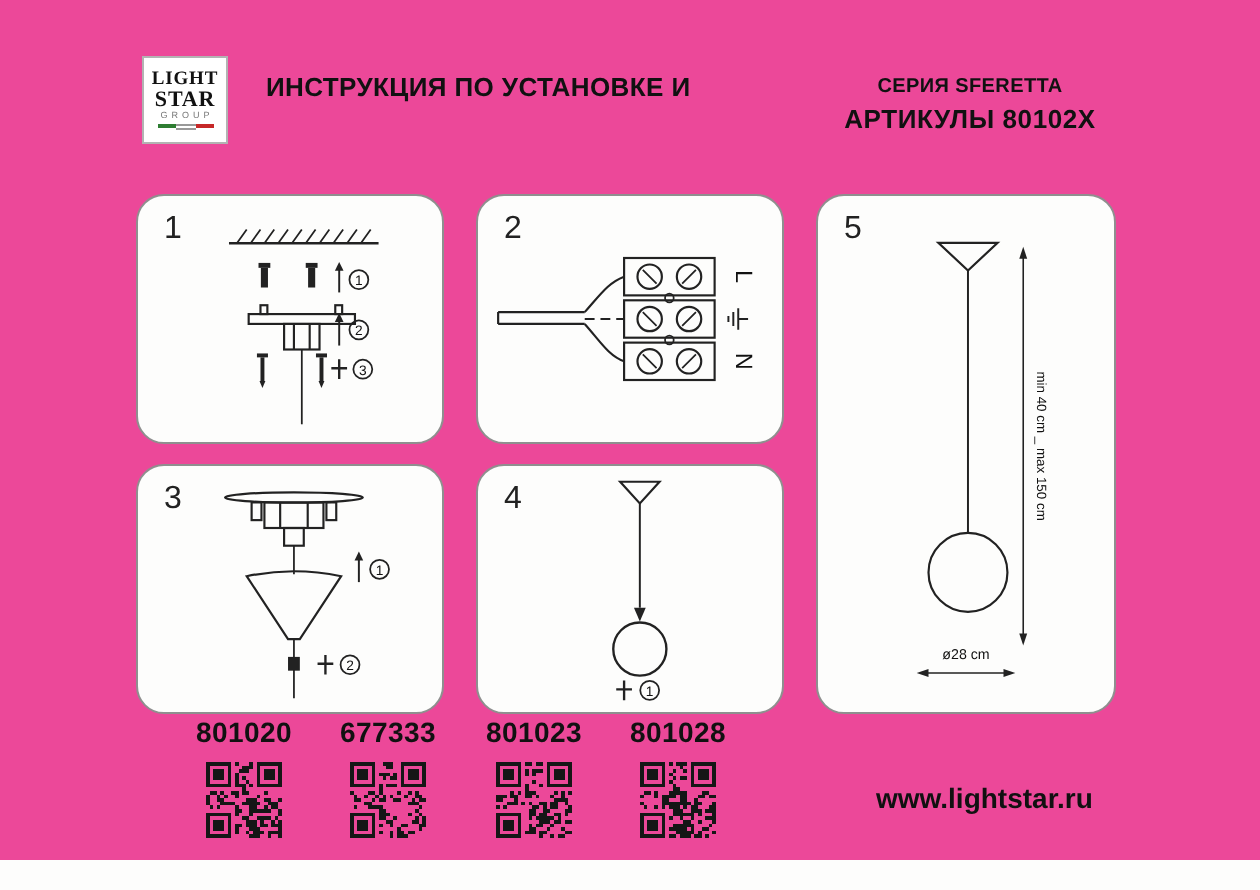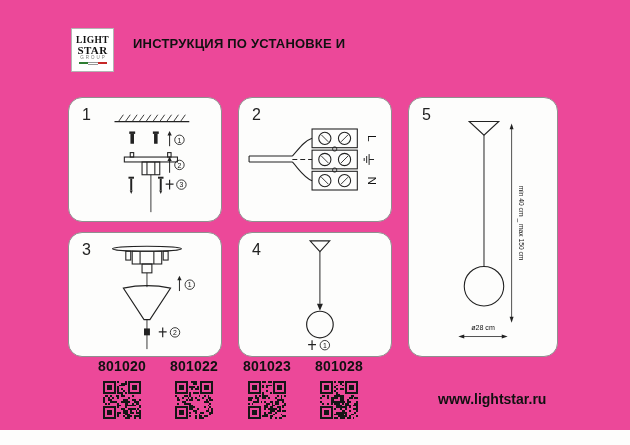--- a/index.html
+++ b/index.html
@@ -43,20 +43,24 @@
       <span class="flag-g"></span>
       <span class="flag-m"></span>
       <span class="flag-r"></span>
     </div>
   </div>
 
   <div class="title">
     <div>ИНСТРУКЦИЯ ПО УСТАНОВКЕ И</div>
   </div>
 
+  <div class="series-block">
+    <div class="series">СЕРИЯ SFERETTA</div>
+    <div class="arts">АРТИКУЛЫ 80102X</div>
+  </div>
 
   <div class="panel" style="left:68px;top:97px;width:154px;height:125px">
     <svg viewBox="0 0 154 125">
       <g stroke="#222" fill="none" stroke-width="1.2">
         <path d="M46,24 H122"></path>
         <path stroke-width="0.9" d="M50,24 l5,-7 M57,24 l5,-7 M64,24 l5,-7 M71,24 l5,-7 M78,24 l5,-7 M85,24 l5,-7 M92,24 l5,-7 M99,24 l5,-7 M106,24 l5,-7 M113,24 l5,-7"></path>
       </g>
       <g fill="#222">
         <rect x="61" y="34" width="6" height="2.5"></rect>
           <rect x="62.2" y="36.5" width="3.6" height="10"></rect>
@@ -419,21 +423,21 @@
           <rect x="6" y="20" width="1" height="1" fill="#161616"></rect>
           <rect x="12" y="20" width="1" height="1" fill="#161616"></rect>
           <rect x="13" y="20" width="1" height="1" fill="#161616"></rect>
           <rect x="14" y="20" width="1" height="1" fill="#161616"></rect>
           <rect x="17" y="20" width="1" height="1" fill="#161616"></rect>
           <rect x="20" y="20" width="1" height="1" fill="#161616"></rect>
         </svg>
       </div>
   </div>
   <div class="art-col" style="left:163px">
-    <div class="artnum">801022</div>
+    <div class="artnum">677333</div>
     <div class="qr">
         <svg viewBox="0 0 21 21" shape-rendering="crispEdges">
           <rect x="0" y="0" width="1" height="1" fill="#161616"></rect>
           <rect x="1" y="0" width="1" height="1" fill="#161616"></rect>
           <rect x="2" y="0" width="1" height="1" fill="#161616"></rect>
           <rect x="3" y="0" width="1" height="1" fill="#161616"></rect>
           <rect x="4" y="0" width="1" height="1" fill="#161616"></rect>
           <rect x="5" y="0" width="1" height="1" fill="#161616"></rect>
           <rect x="6" y="0" width="1" height="1" fill="#161616"></rect>
           <rect x="9" y="0" width="1" height="1" fill="#161616"></rect>

